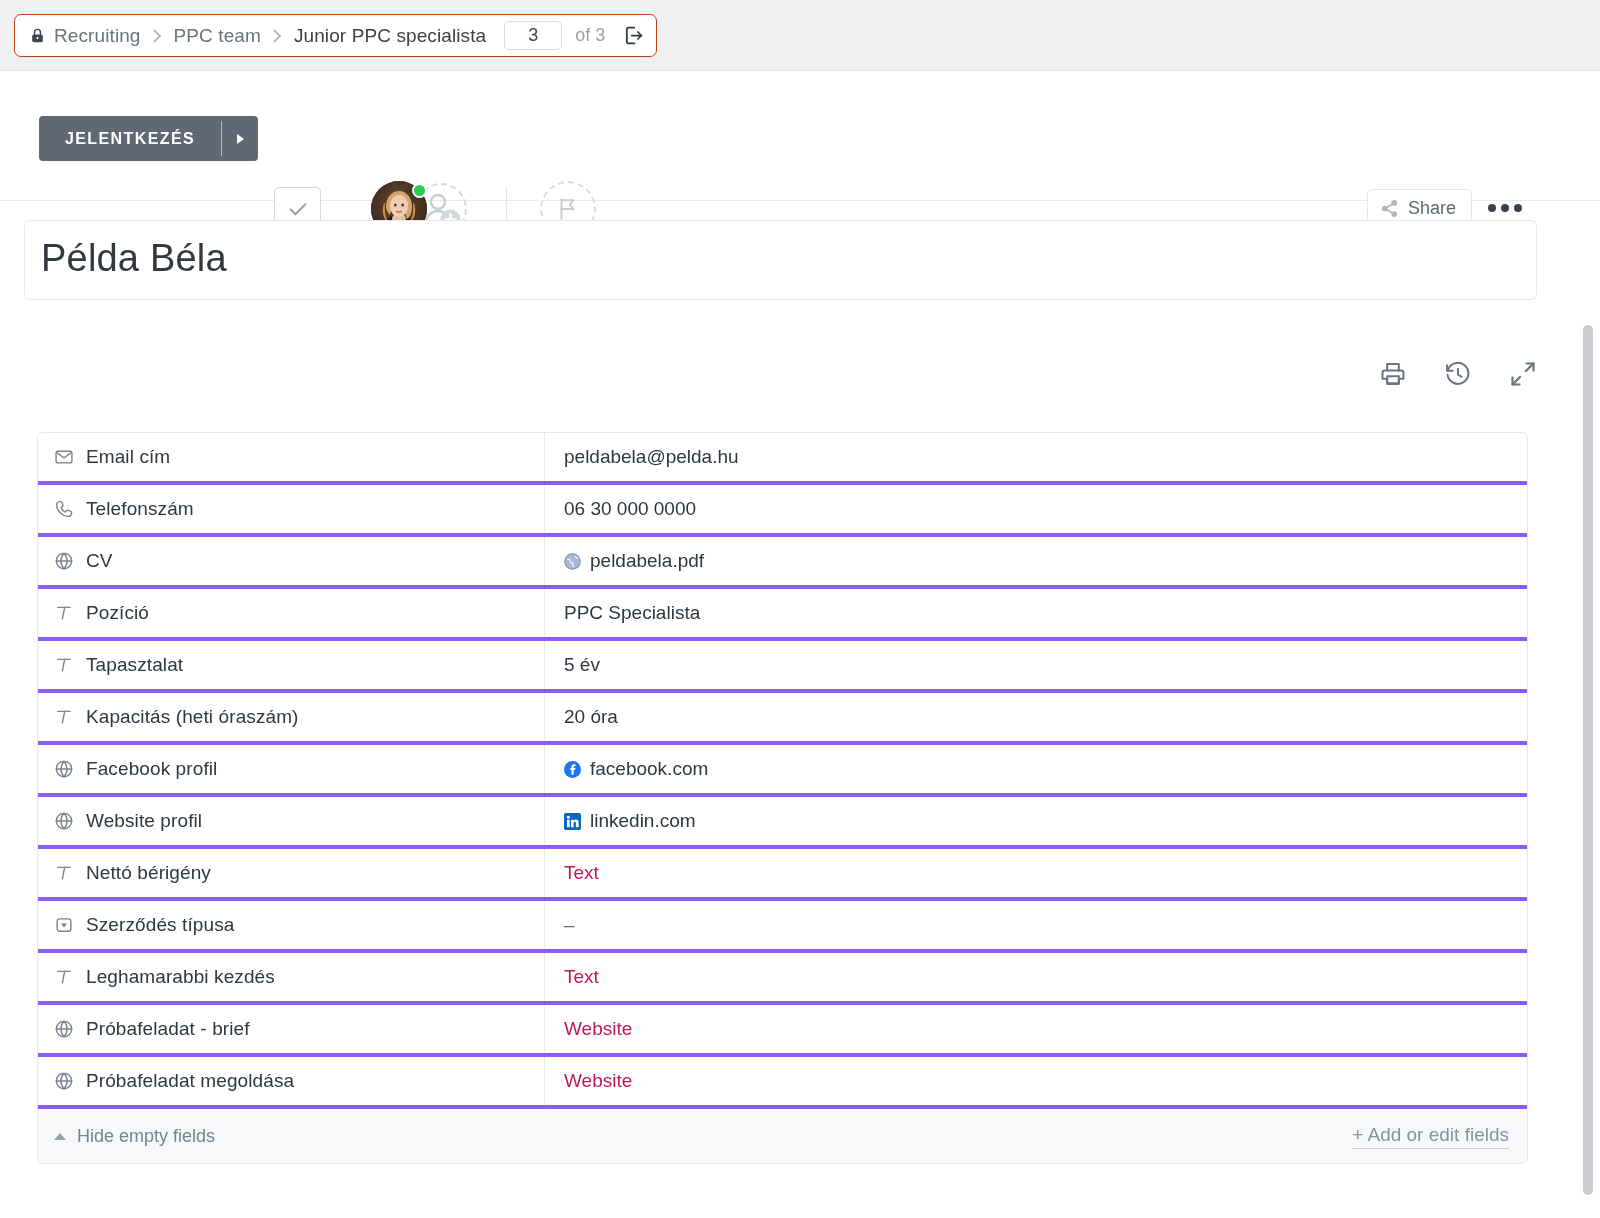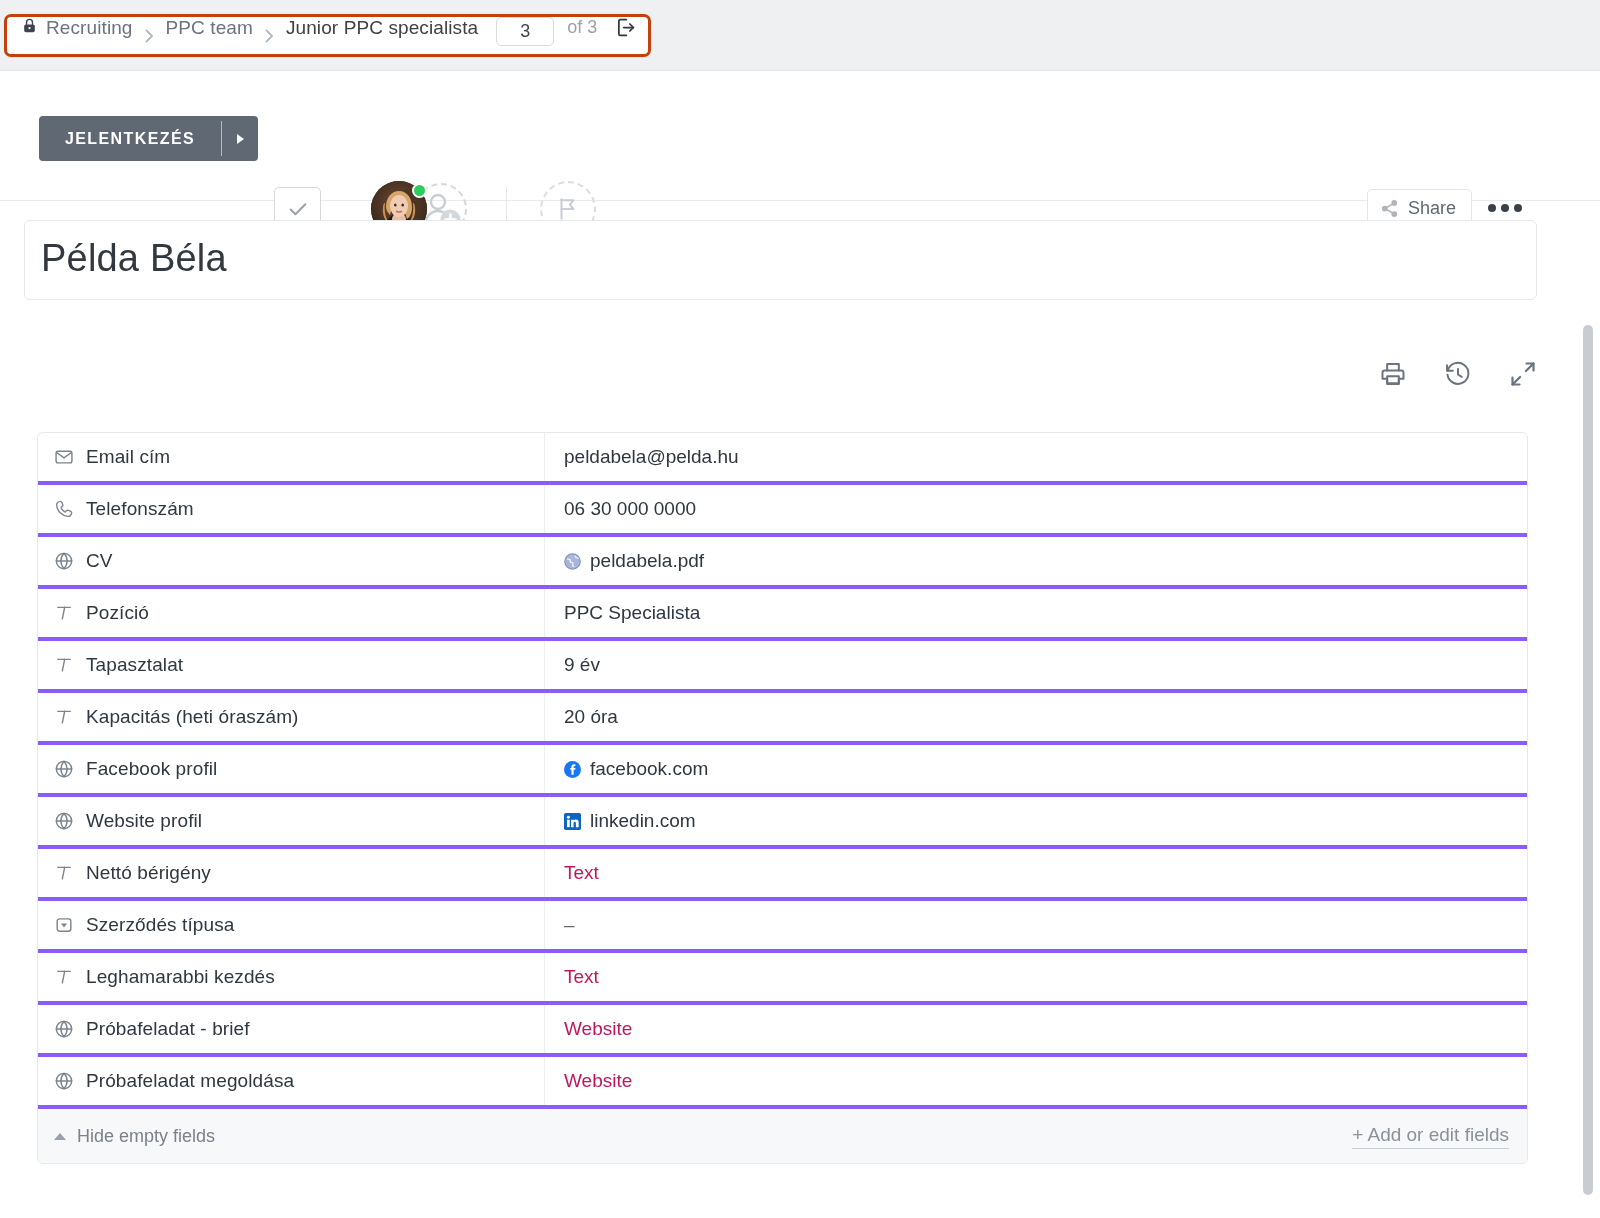--- a/index.html
+++ b/index.html
@@ -12,26 +12,26 @@
   }
 
   
   .crumb-bar {
     position: absolute; left: 0; top: 0;
     width: 1600px; height: 71px;
     background: #eef0f2;
     border-bottom: 1px solid #e2e5e8;
   }
   .crumb-pill {
-    position: absolute; left: 4px; top: 14px;
+    position: absolute; left: 14px; top: 14px;
     height: 43px;
     background: #ffffff;
-    border: 3px solid #c2410c;
+    border: 1px solid #c2410c;
     border-radius: 7px;
-    display: flex; 
+    display: flex; align-items: center;
     padding: 0 12px 0 14px;
     box-shadow: 0 1px 1px rgba(0,0,0,.03);
   }
   .crumb-lock { width: 17px; height: 17px; margin-right: 8px; display: block; }
   .crumb-link {
     font-size: 19px; color: #6b7380; white-space: nowrap;
     text-decoration: none; letter-spacing: .1px;
   }
   .crumb-link.cur { color: #404040; }
   .crumb-sep {
@@ -386,21 +386,21 @@
       </div>
       <div class="frow">
         <div class="fname">
           <svg class="ficon" viewBox="0 0 24 24" fill="none" stroke="#7c848f" stroke-width="1.7" stroke-linecap="round" stroke-linejoin="round">
             <path d="M4.5 5.2h15"></path>
             <path d="M12.8 5.2 10 19"></path>
           </svg>
           <span class="flabel">Tapasztalat</span>
         </div>
         <div class="fval">
-          <span class="">9 év</span>
+          <span class="">5 év</span>
         </div>
       </div>
       <div class="frow">
         <div class="fname">
           <svg class="ficon" viewBox="0 0 24 24" fill="none" stroke="#7c848f" stroke-width="1.7" stroke-linecap="round" stroke-linejoin="round">
             <path d="M4.5 5.2h15"></path>
             <path d="M12.8 5.2 10 19"></path>
           </svg>
           <span class="flabel">Kapacitás (heti óraszám)</span>
         </div>

